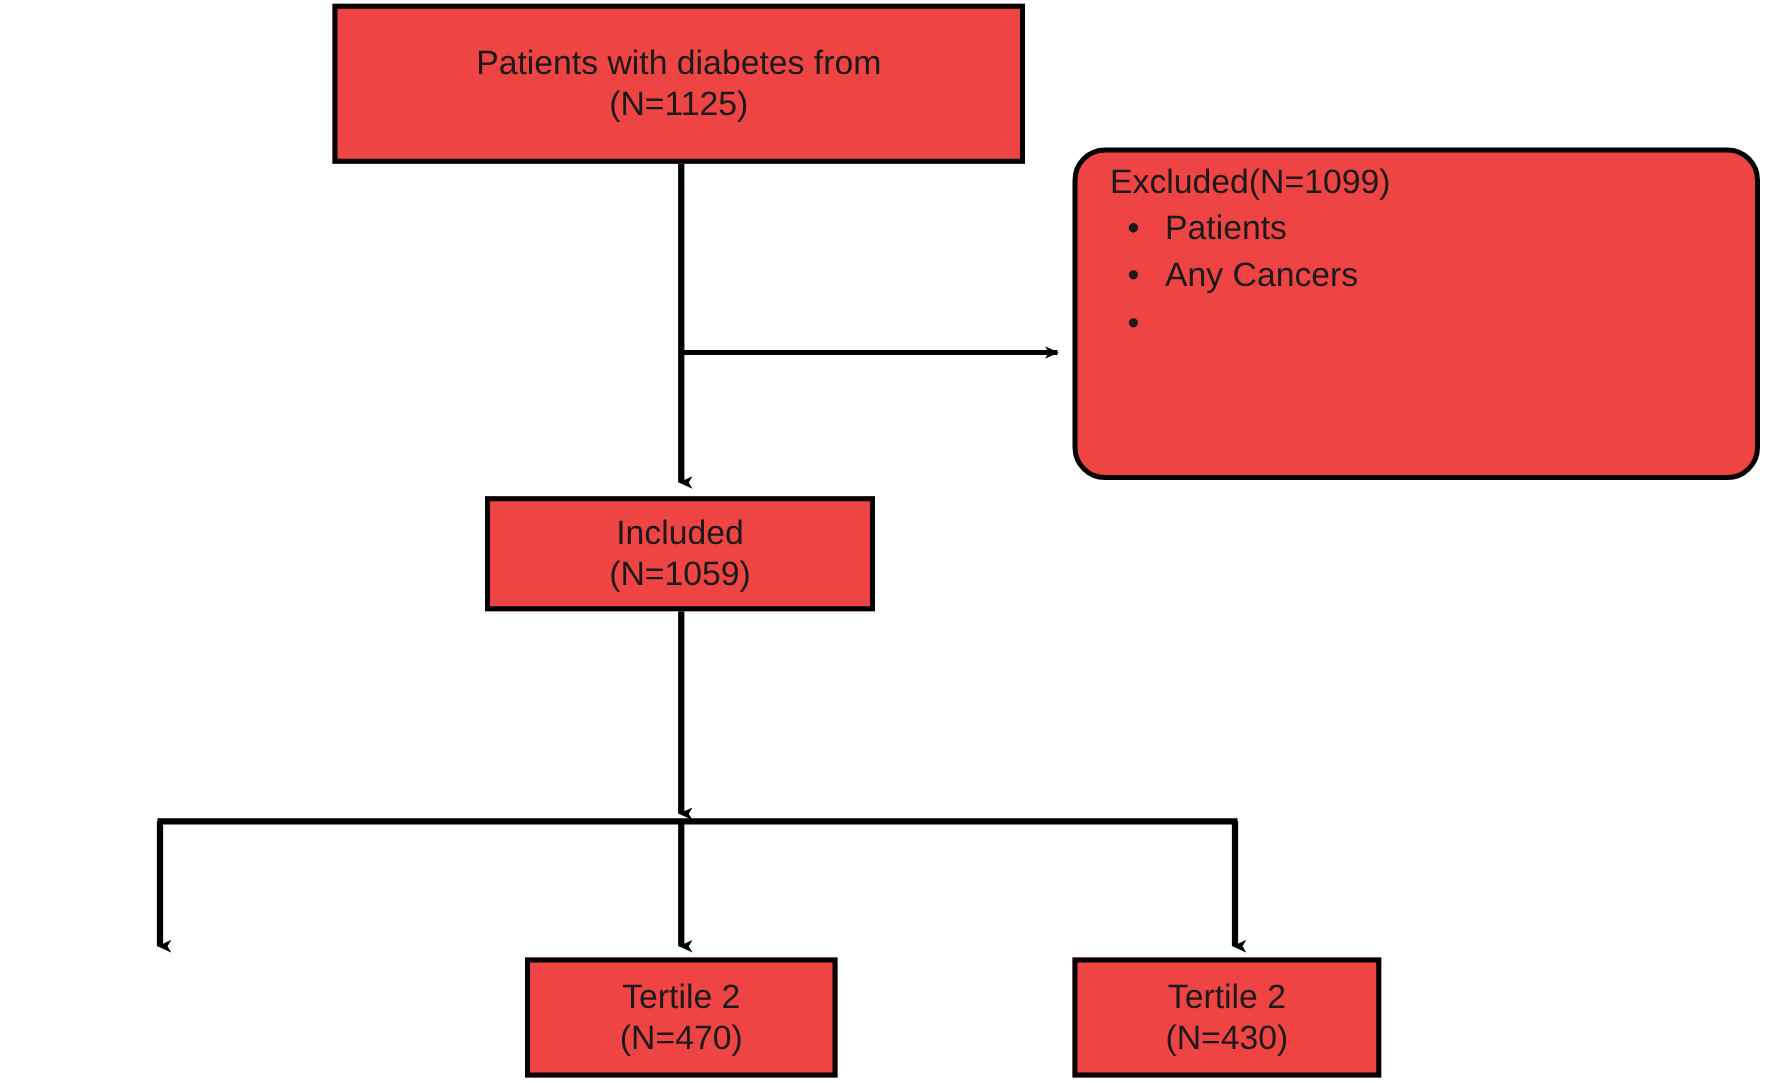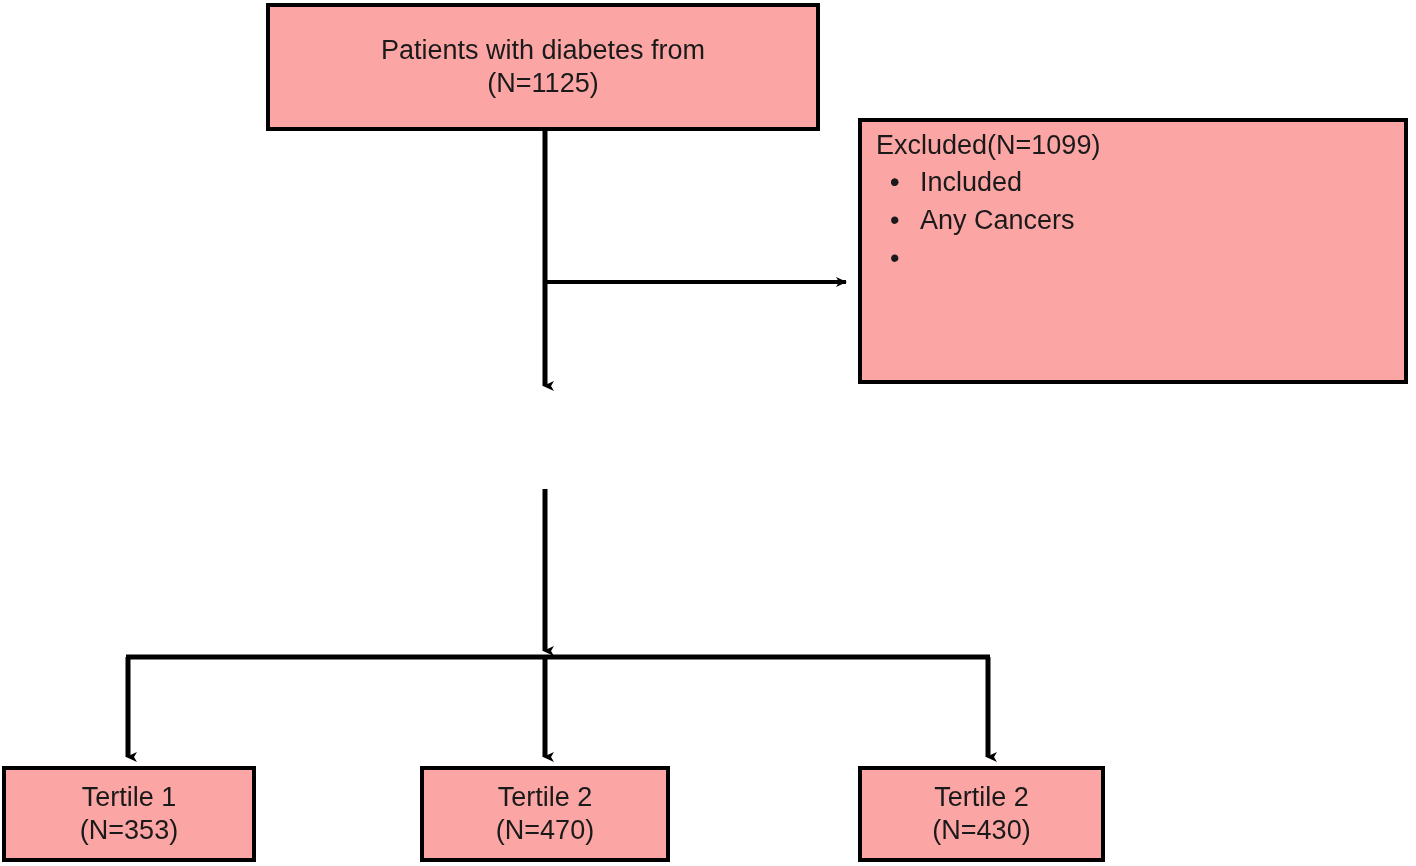--- a/index.html
+++ b/index.html
@@ -20,21 +20,21 @@
     position: absolute;
     left: 0;
     top: 0;
     width: 1416px;
     height: 866px;
     pointer-events: none;
   }
   .node {
     position: absolute;
     box-sizing: border-box;
-    background: #fca5a5;
+    background: #ef4444;
     border: 4px solid #000000;
     display: flex;
     flex-direction: column;
     align-items: center;
     justify-content: center;
     color: #1a1a1a;
   }
   .node .line {
     display: block;
     white-space: nowrap;
@@ -51,21 +51,22 @@
     height: 128px;
   }
 
   
   #node-excluded {
     left: 858px;
     top: 118px;
     width: 550px;
     height: 266px;
     display: block;
-    padding: 6px 0 0 14px;
+    padding: 6px 0 0 26px;
+    border-radius: 26px;
   }
   #node-excluded .heading {
     display: block;
     font-size: 27px;
     line-height: 1.28;
     white-space: nowrap;
     text-align: left;
   }
   #node-excluded ul {
     list-style: none;
@@ -152,37 +153,37 @@
   </div>
 
   <div class="node" id="node-excluded">
     <span class="heading">Excluded(N=1099)</span>
     <ul>
       <li>
         <span class="bullet">•</span>
       </li>
       <li>
         <span class="bullet">•</span>
-        <span>Included</span>
+        <span>Patients</span>
       </li>
       <li>
         <span class="bullet">•</span>
         <span>Any Cancers</span>
       </li>
       <li>
         <span class="bullet">•</span>
       </li>
     </ul>
   </div>
 
+  <div class="node" id="node-included">
+    <span class="line">Included</span>
+    <span class="line">(N=1059)</span>
+  </div>
 
-  <div class="node" id="node-tertile-1">
-    <span class="line">Tertile 1</span>
-    <span class="line">(N=353)</span>
-  </div>
 
   <div class="node" id="node-tertile-2">
     <span class="line">Tertile 2</span>
     <span class="line">(N=470)</span>
   </div>
 
   <div class="node" id="node-tertile-3">
     <span class="line">Tertile 2</span>
     <span class="line">(N=430)</span>
   </div>

